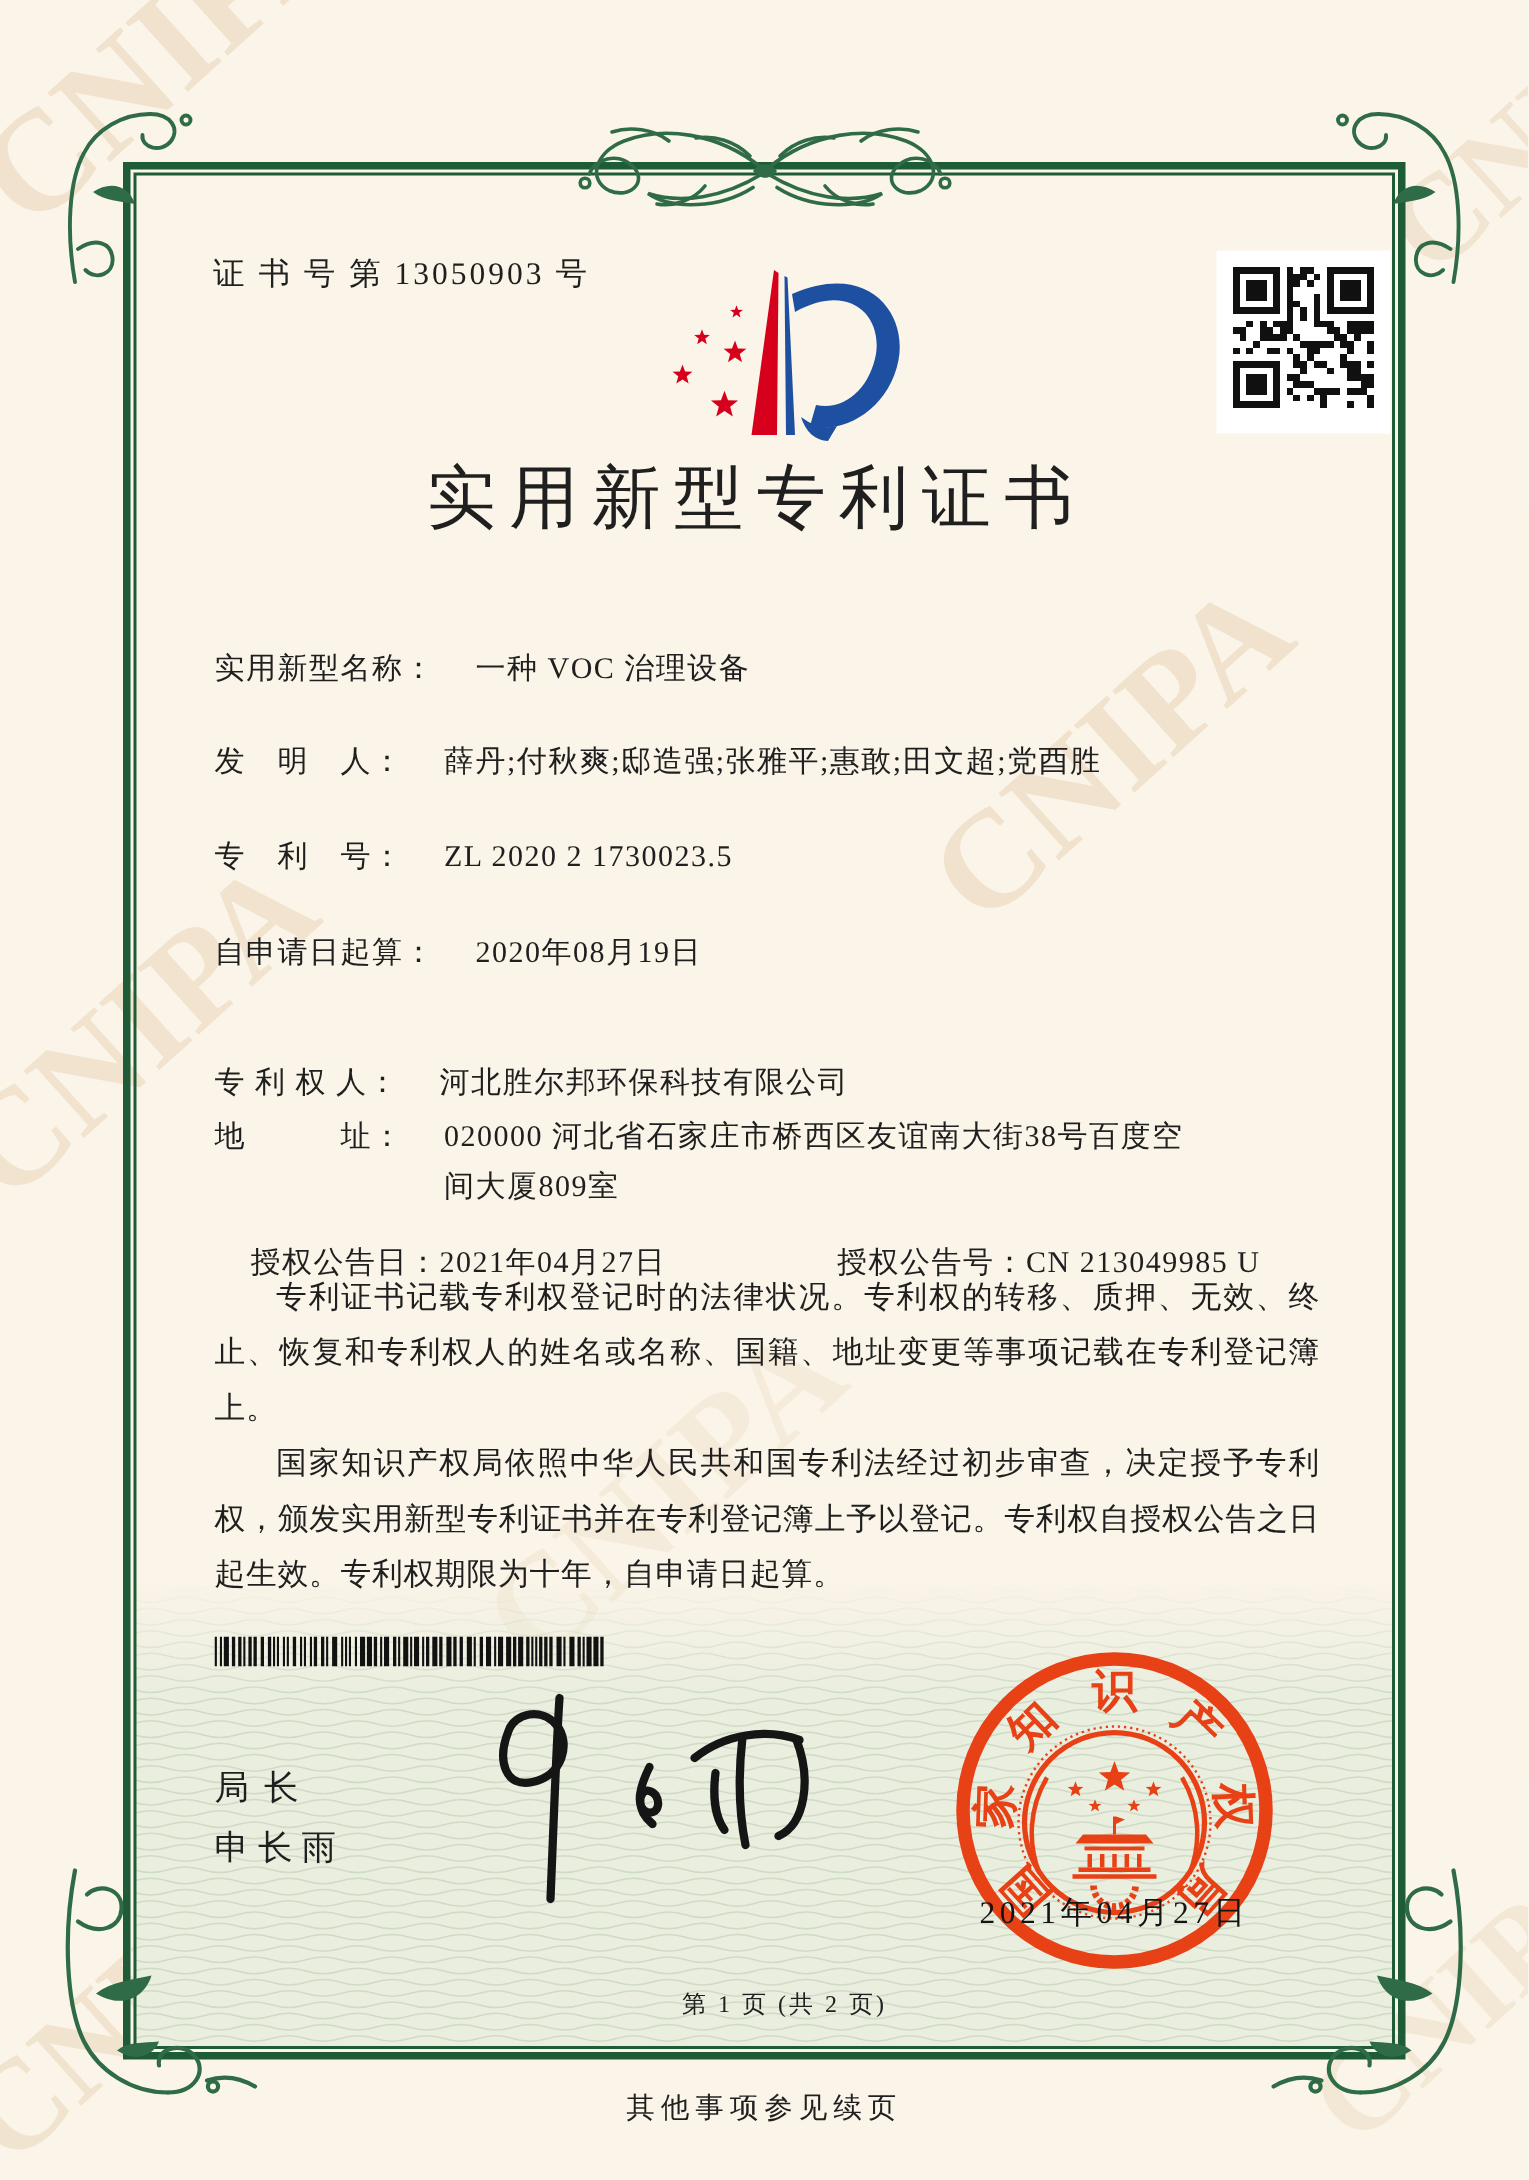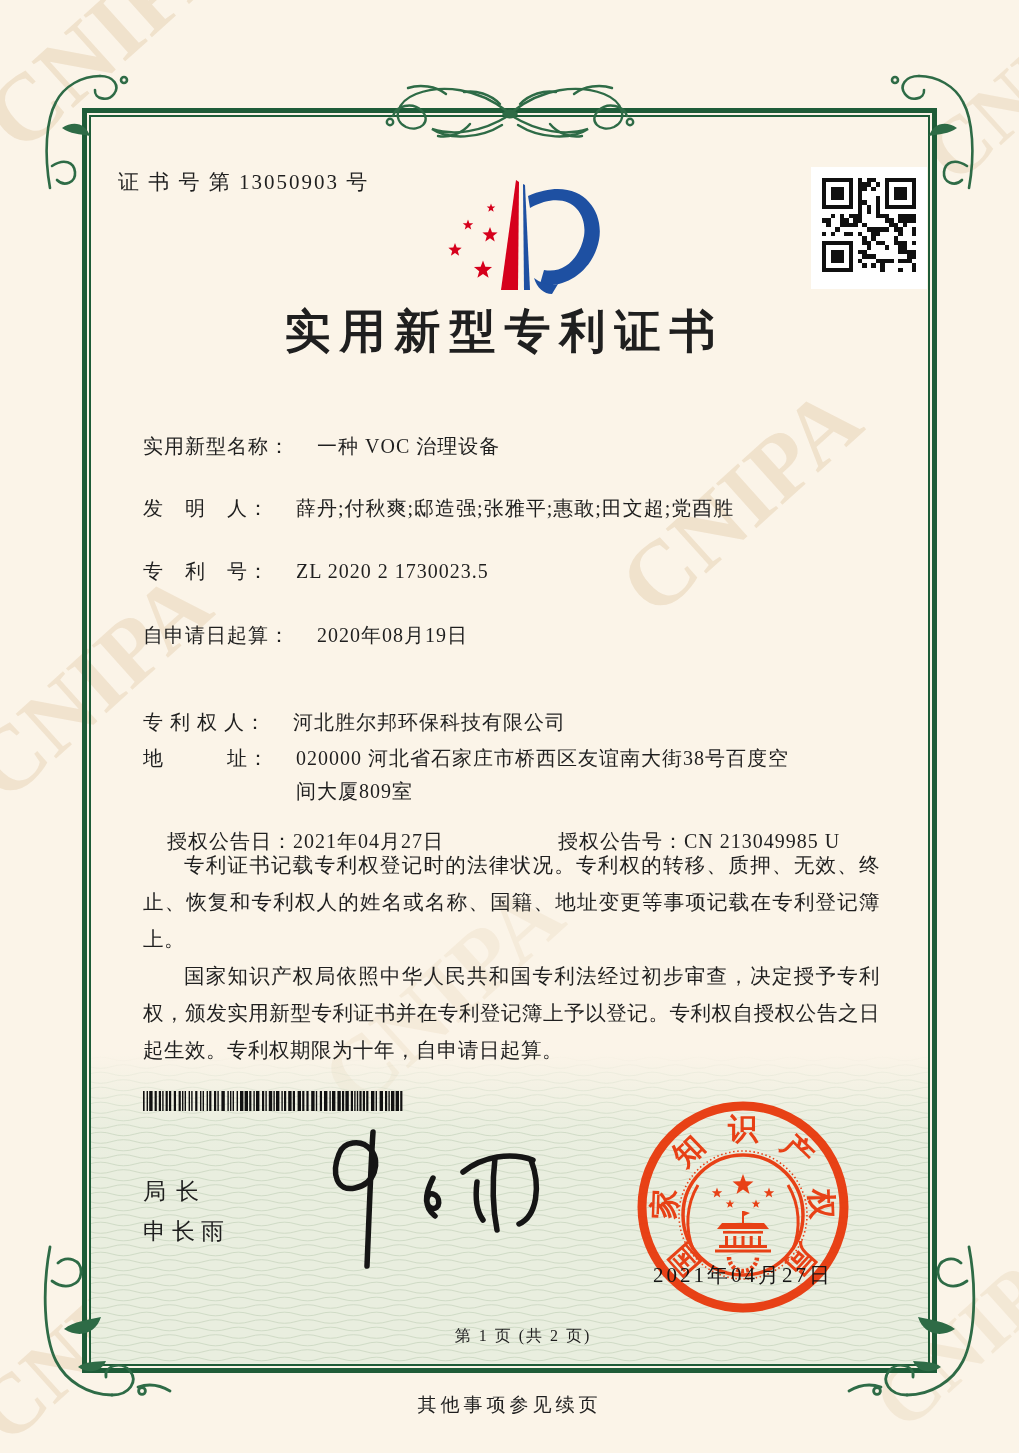--- a/index.html
+++ b/index.html
@@ -20,26 +20,26 @@
     border:5px solid #1e5c38;z-index:2;}
   .frame-inner{position:absolute;inset:2px;border:2px solid #1e5c38;}
   .ornament{position:absolute;z-index:3;}
   
   .guilloche{position:absolute;left:89px;top:1054px;width:841px;height:312px;z-index:1;
     background:linear-gradient(180deg, rgba(233,238,223,0) 0px, rgba(233,238,223,.9) 70px, #e9eedf 120px);}
   .guilloche svg{position:absolute;inset:0;
     -webkit-mask-image:linear-gradient(180deg,transparent 0,black 80px);
     mask-image:linear-gradient(180deg,transparent 0,black 80px);}
   
-  .cert-no{position:absolute;left:118px;top:168px;font-size:21px;letter-spacing:2px;z-index:4;}
+  .cert-no{position:absolute;left:142px;top:168px;font-size:21px;letter-spacing:2px;z-index:4;}
   .logo{position:absolute;left:438px;top:170px;width:166px;height:132px;z-index:4;}
   .qr-pad{position:absolute;left:811px;top:167px;width:116px;height:122px;background:#ffffff;z-index:4;}
   .qr-pad svg{position:absolute;left:11px;top:11px;width:94px;height:94px;}
   .title{position:absolute;left:82px;width:845px;top:301px;text-align:center;
-    font-size:46px;font-weight:bold;letter-spacing:9px;z-index:4;}
+    font-size:46px;font-weight:normal;letter-spacing:9px;z-index:4;}
   
   .field{position:absolute;left:143px;display:flex;gap:27px;font-size:20px;z-index:4;line-height:33px;}
   .field .lab{white-space:pre;letter-spacing:1px;}
   .field .val{letter-spacing:1px;}
   .f0{top:430px;} .f1{top:492px;} .f2{top:555px;} .f3{top:619px;} .f4{top:706px;align-items:flex-end;} .f5{top:742px;}
   .f5 .val{width:512px;}
   .grant-pair{position:absolute;top:805px;font-size:20px;z-index:4;letter-spacing:1px;white-space:pre;}
   .gp1{left:143px;} .gp2{left:534px;text-align:center;}
   
   .legal{position:absolute;left:143px;top:847px;width:737px;font-size:20.5px;line-height:37px;

